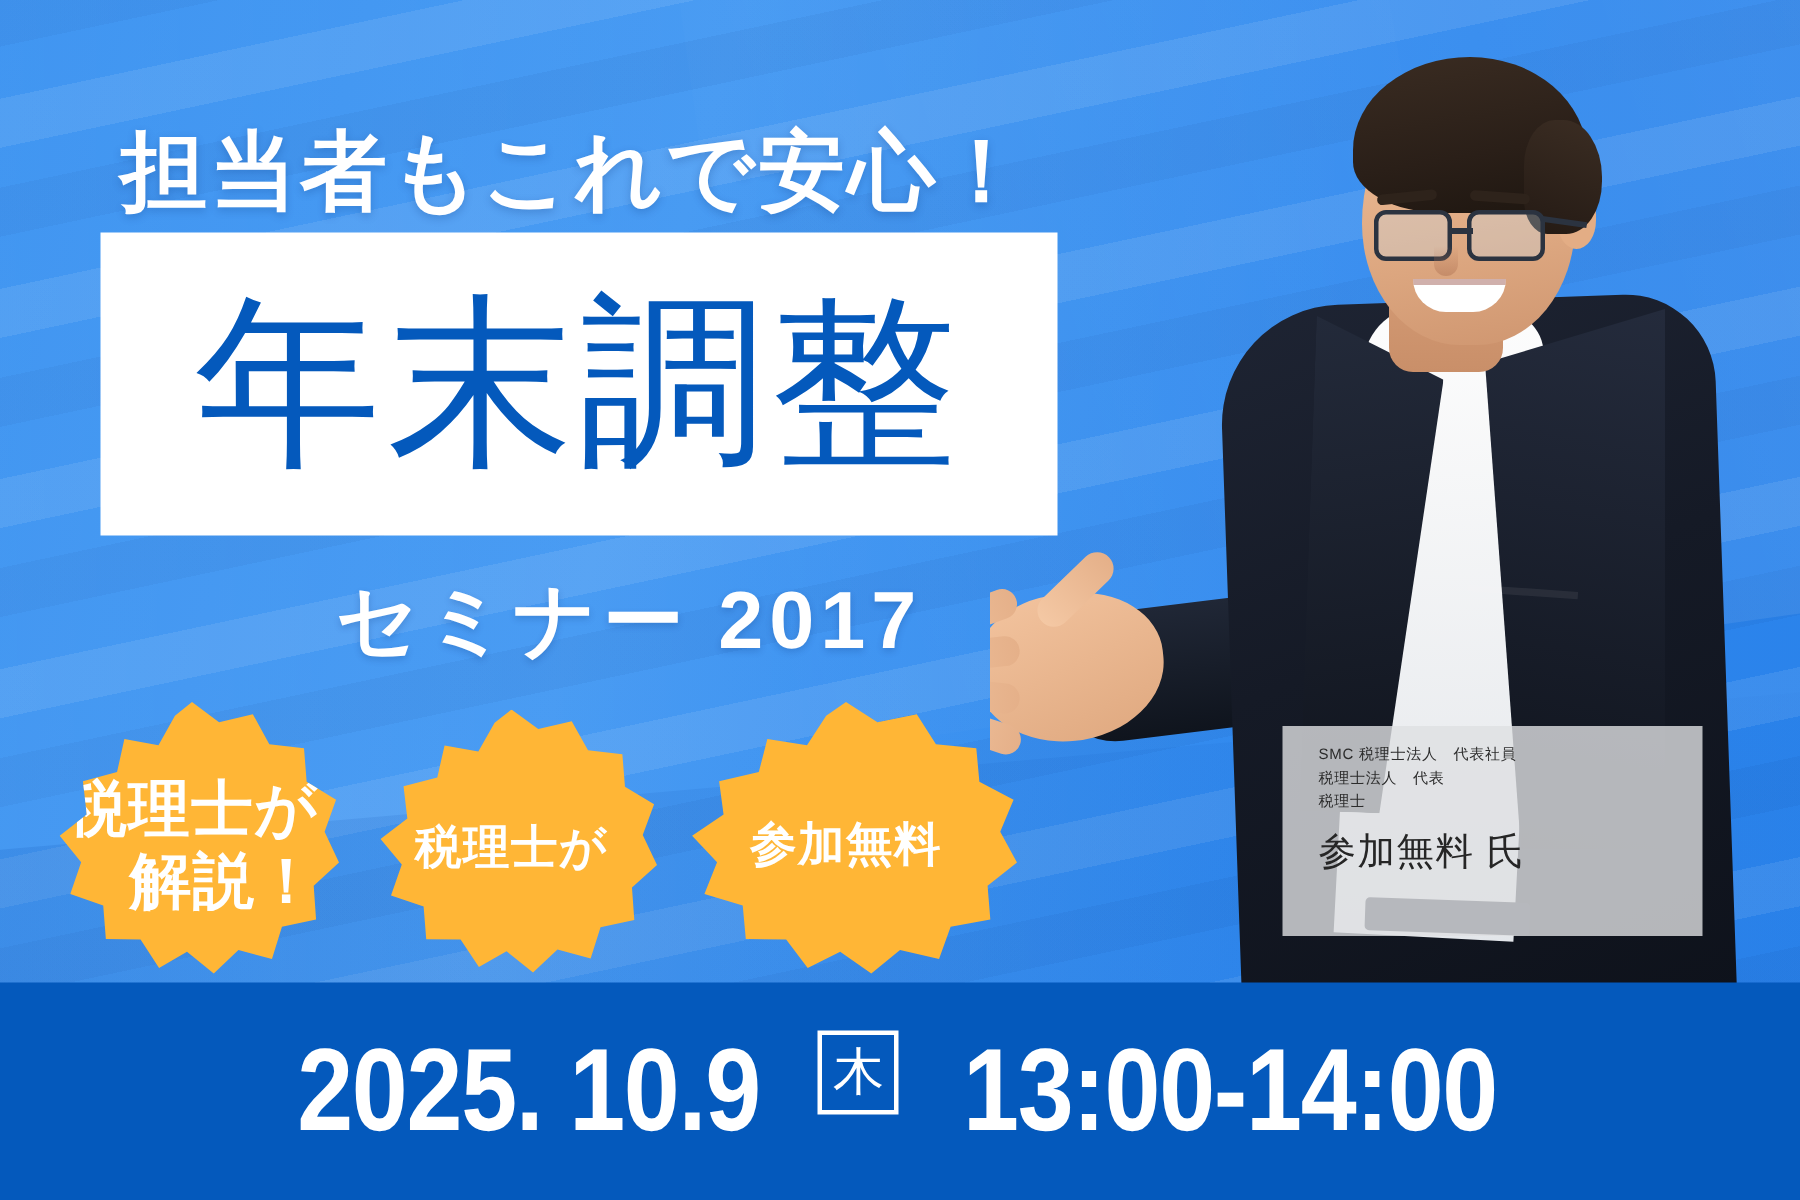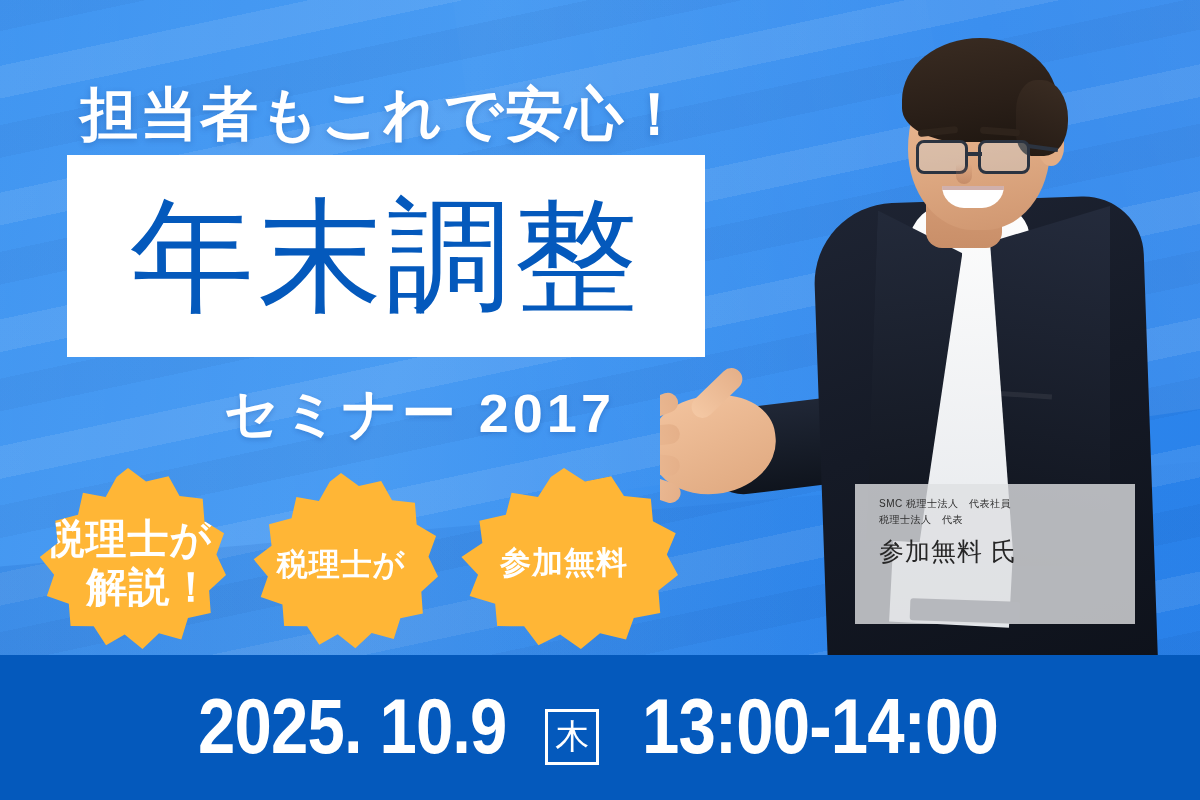--- a/index.html
+++ b/index.html
@@ -241,21 +241,21 @@
     white-space:nowrap;
   }
 
   
   .date-bar {
     position:absolute; left:0; bottom:0; width:1200px; height:145px;
     background:#0459bc;
     display:flex; align-items:center; justify-content:center;
   }
   .date-inner {
-    display:flex; align-items:flex-end; gap:14px;
+    display:flex; align-items:flex-start; gap:14px;
     transform:translateY(-2px);
   }
   .date-text, .time-text {
     font-size:78px; font-weight:bold; color:#ffffff;
     letter-spacing:-1px; line-height:1;
     font-family:"Liberation Sans Narrow","Liberation Sans",sans-serif;
     transform:scaleX(0.86); transform-origin:center;
     white-space:nowrap;
   }
   .day-box {
@@ -328,20 +328,21 @@
   </div>
   <div class="badge" id="badge-3">
     <div>
       <span>参加無料</span>
     </div>
   </div>
 
   <div class="speaker-box">
     <div class="speaker-line">SMC 税理士法人　代表社員</div>
     <div class="speaker-line">税理士法人　代表</div>
+    <div class="speaker-line">税理士</div>
     <div class="speaker-name">参加無料 氏</div>
   </div>
 
   <div class="date-bar">
     <div class="date-inner">
       <div class="date-text">2025. 10.9</div>
       <div class="day-box">木</div>
       <div class="time-text">13:00-14:00</div>
     </div>
   </div>

